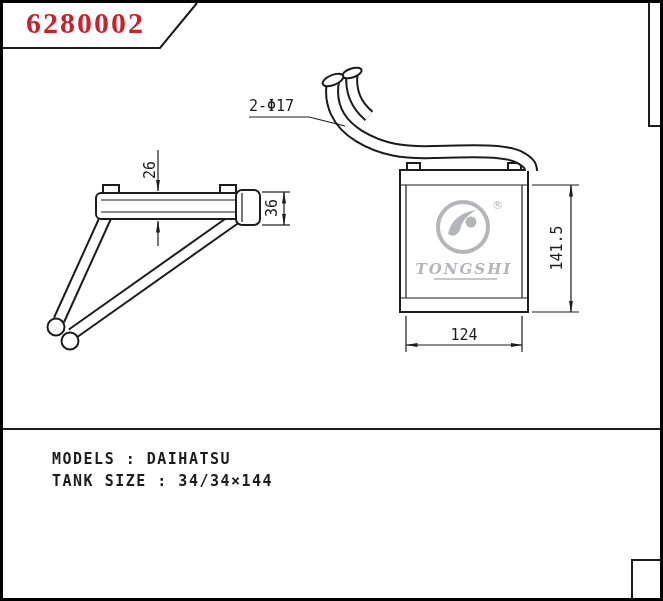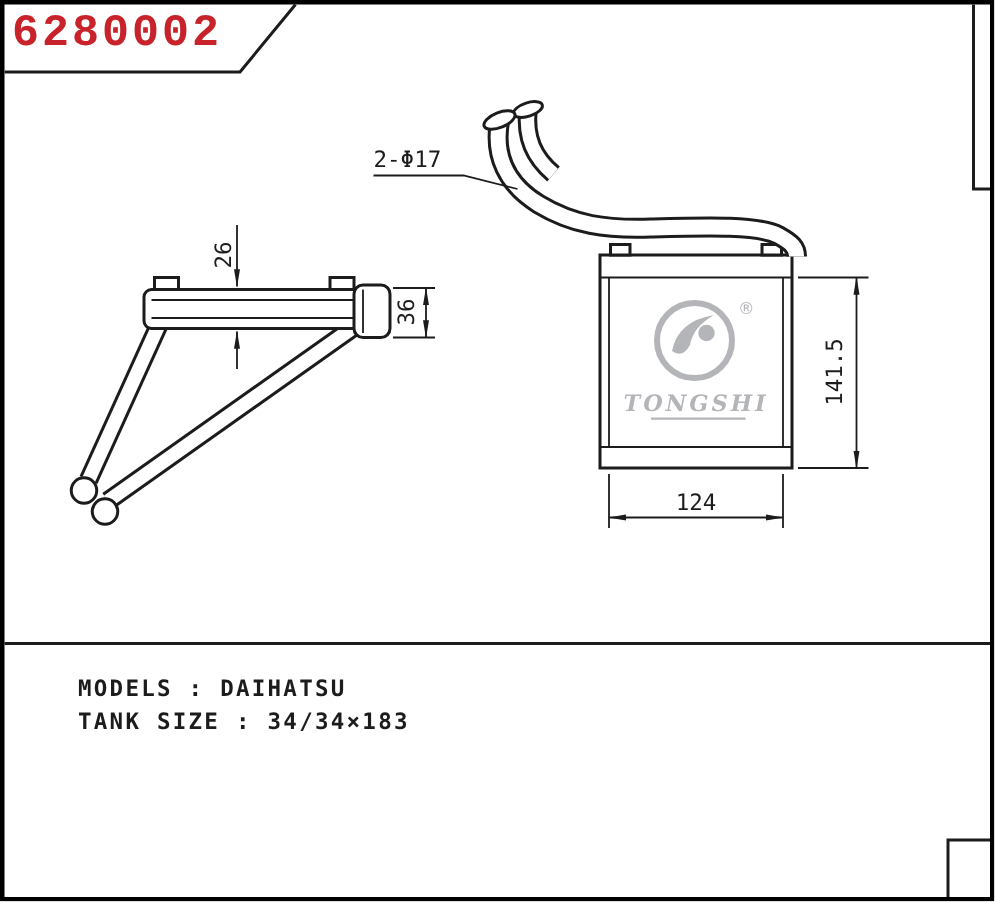--- a/index.html
+++ b/index.html
@@ -1,20 +1,20 @@
 <!DOCTYPE html>
 <html><head>
 <meta charset="utf-8">
 <style>
   html,body{margin:0;padding:0;background:#fff;}
   .page{position:relative;width:663px;height:601px;background:#fff;overflow:hidden;
         font-family:"DejaVu Sans Mono","Liberation Mono",monospace;}
   .page svg{position:absolute;left:0;top:0;}
-  .part-number{position:absolute;left:8px;top:6px;font-size:30px;font-weight:700;
-        letter-spacing:2px;color:#c8232b;font-family:Liberation Mono, monospace;}
+  .part-number{position:absolute;left:26px;top:6px;font-size:30px;font-weight:700;
+        letter-spacing:2px;color:#c8232b;font-family:Liberation Serif, serif;}
   .specs-left{position:absolute;left:52px;top:448px;}
   .specs-right{position:absolute;left:447px;top:448px;}
   .spec-line{font-size:15px;font-weight:700;letter-spacing:1.5px;line-height:22px;
         color:#1c1c1c;white-space:pre;}
   
   .ln{fill:none;stroke:#1c1c1c;stroke-width:2;}
   .part{fill:#fff;stroke:#1c1c1c;stroke-width:2;}
   .thin{stroke:#1c1c1c;stroke-width:1.2;fill:none;}
   .dim{stroke:#1c1c1c;stroke-width:1.2;fill:none;}
   .dimtxt{font-family:"DejaVu Sans Mono",monospace;font-size:15px;fill:#1c1c1c;}
@@ -105,16 +105,16 @@
       <line class="dim" x1="522" y1="316" x2="522" y2="352"></line>
       <line class="dim" x1="406" y1="345" x2="522" y2="345" marker-start="url(#arr)" marker-end="url(#arr)"></line>
       <text class="dimtxt" x="464" y="340" text-anchor="middle">124</text>
     </g>
   </svg>
 
   <div class="part-number">6280002</div>
 
   <div class="specs-left">
     <div class="spec-line">MODELS : DAIHATSU</div>
-    <div class="spec-line">TANK SIZE : 34/34×183</div>
+    <div class="spec-line">TANK SIZE : 34/34×144</div>
   </div>
 
 </div>
 
 </body></html>

